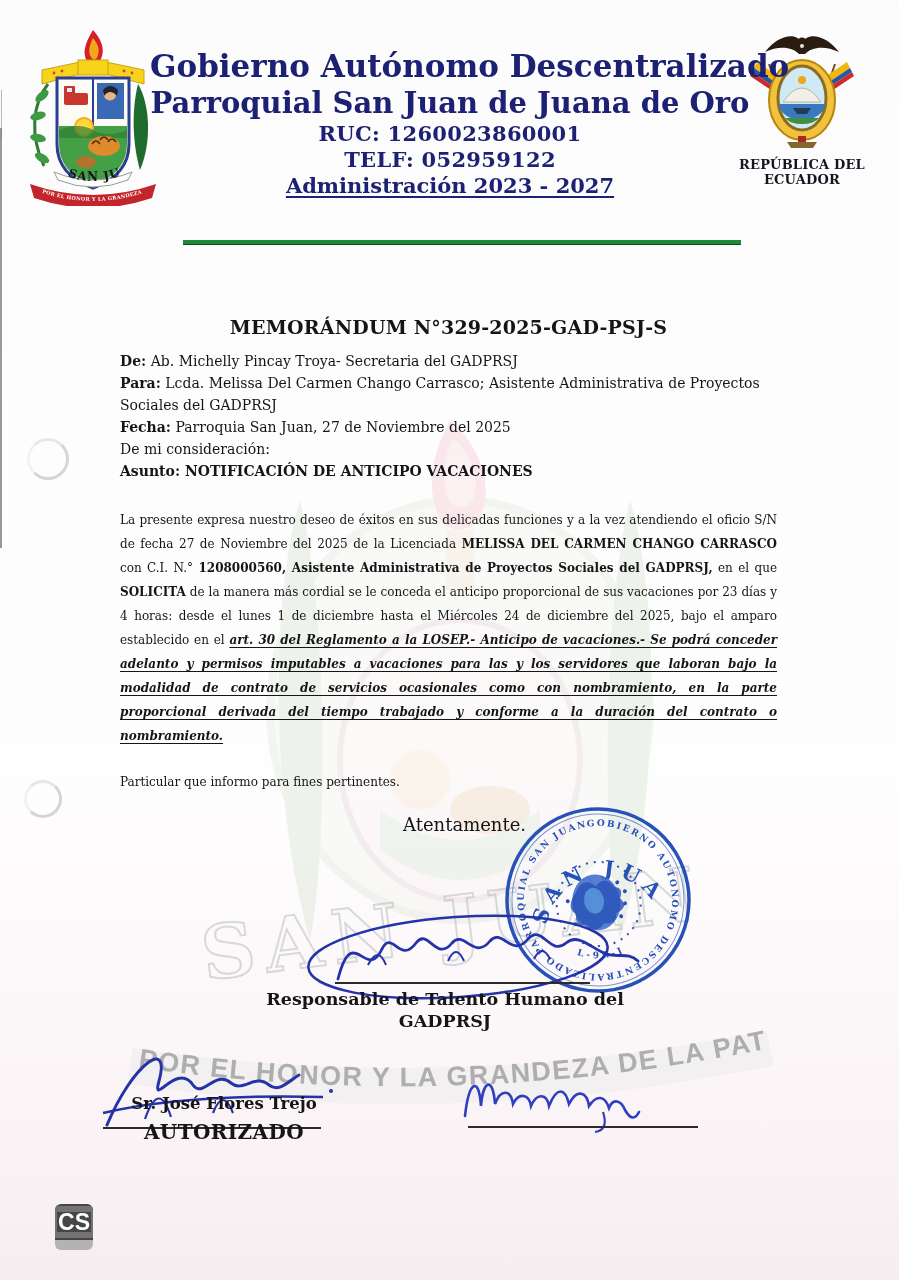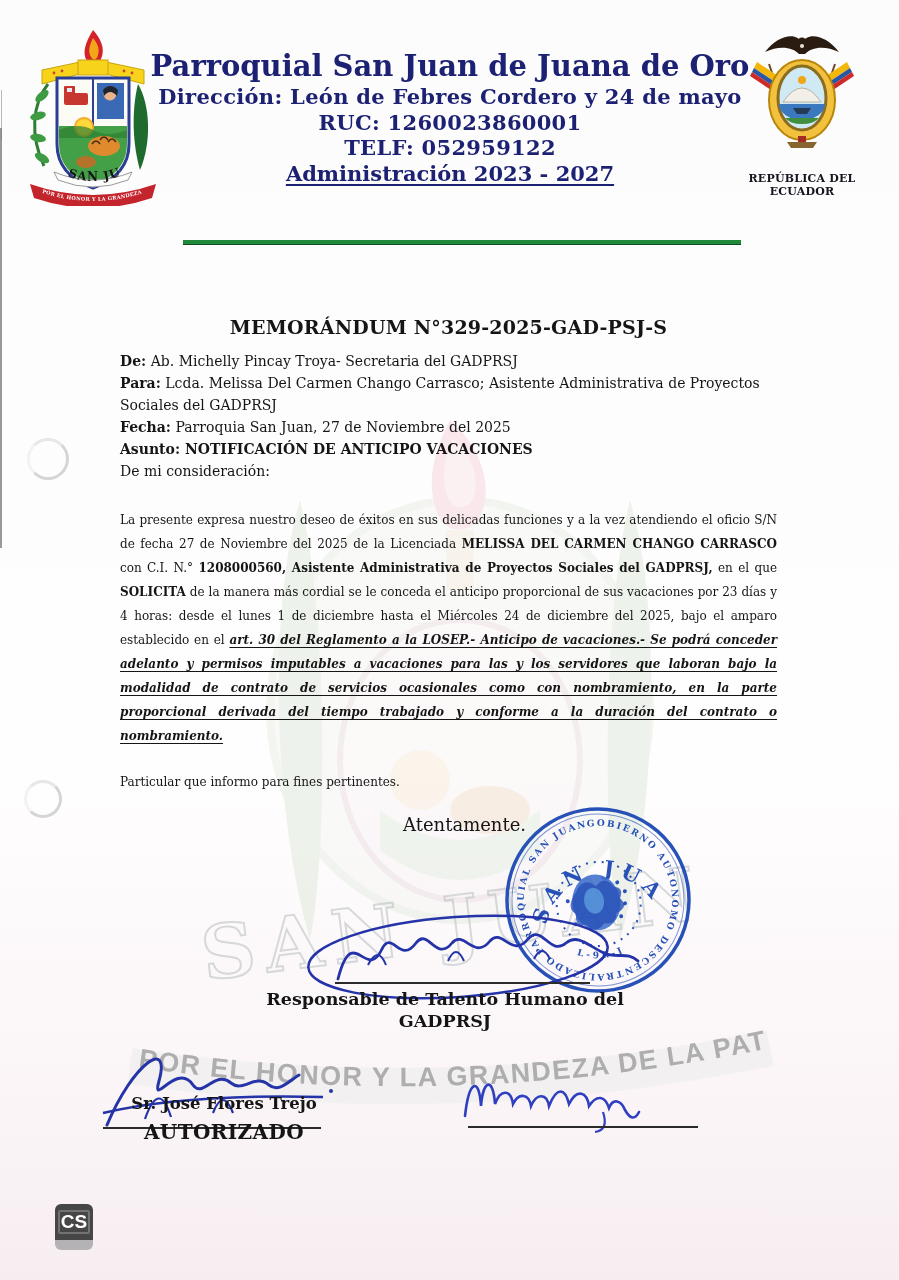--- a/index.html
+++ b/index.html
@@ -18,21 +18,21 @@
   
   .edge-line { position:absolute; left:0; top:128px; width:2px; height:420px; background:#474747; opacity:.55; }
   .edge-line2 { position:absolute; left:1px; top:90px; width:1px; height:50px; background:#777; opacity:.5; }
   .punch { position:absolute; border-radius:50%; border:3px solid #d3d3d3;
            border-left-color:#f2f2f2; border-top-color:#e6e6e6; opacity:.95; background:transparent; }
   #punch1 { left:27px; top:438px; width:42px; height:42px; }
   #punch2 { left:24px; top:780px; width:38px; height:38px; }
   
   .seal-left { position:absolute; left:24px; top:26px; }
   .seal-right { position:absolute; left:724px; top:30px; width:156px; text-align:center; }
-  .seal-right .caption { font-size:11px; font-weight:bold; letter-spacing:.2px; color:#15141f; margin-top:18px; }
+  .seal-right .caption { font-size:13px; font-weight:bold; letter-spacing:.2px; color:#15141f; margin-top:3px; }
   .header-text { position:absolute; left:150px; top:48px; width:600px; text-align:center; color:#1c2173; }
   .org1 { font-size:31px; font-weight:bold; white-space:nowrap; line-height:1.2; }
   .org2 { font-size:29px; font-weight:bold; white-space:nowrap; line-height:1.25; }
   .hinfo { font-size:21px; font-weight:bold; line-height:1.22; letter-spacing:.3px; }
   .hadmin { font-size:21px; font-weight:bold; line-height:1.2; text-decoration:underline; text-decoration-thickness:2px; text-underline-offset:3px; }
   .green-rule { position:absolute; left:183px; top:240px; width:558px; height:4px; background:#1f8a3a; box-shadow:0 1px 0 #0e4d1e; }
   
   .memo { position:absolute; left:120px; top:316px; width:657px; }
   .memo-title { text-align:center; font-size:19px; font-weight:bold; letter-spacing:.2px; margin-bottom:12px; }
   .meta p { font-size:14px; line-height:22px; }
@@ -57,21 +57,21 @@
   .sig-right-block { position:absolute; left:372px; top:1143px; width:405px; text-align:center; }
   .sig-name { font-size:16.5px; font-weight:bold; line-height:20px; }
   .sig-role { font-size:20px; font-weight:bold; margin-top:6px; letter-spacing:.4px; }
   
   #watermark { left:150px; top:380px; pointer-events:none; }
   #ribbon { left:118px; top:1018px; pointer-events:none; }
   
   .footer { position:absolute; left:55px; top:1204px; height:46px; display:flex; align-items:center; font-family:"Liberation Sans", sans-serif; }
   .cs-badge { width:38px; height:46px; border-radius:6px; overflow:hidden; }
   .cs-top { width:38px; height:36px; background:#464646; display:flex; align-items:center; justify-content:center; }
-  .cs-top span { color:#fff; font-size:19px; font-weight:bold; border:2px solid #737373; border-radius:2px; padding:0 1px; line-height:20px;text-align:center; }
+  .cs-top span { color:#fff; font-size:23px; font-weight:bold; border:6px solid #737373; border-radius:2px; padding:0 1px; line-height:20px;text-align:center; }
   .cs-bottom { width:38px; height:10px; background:#b5b2b5; }
   .footer-text { margin-left:15px; font-size:30px; color:#c5c1c5; letter-spacing:.5px; }
 </style>
 </head>
 <body>
 
 <div class="page">
 
   <svg id="watermark" class="svg-abs" width="620" height="680" viewBox="0 0 620 680">
     <g opacity="0.30">
@@ -154,36 +154,36 @@
       <path d="M52 74 a23 16 0 0 0 46 0 z" fill="#3a79c0"></path>
       <path d="M66 78 h18 l-4 6 h-10 z" fill="#253a56"></path>
       <path d="M58 88 a18 9 0 0 0 34 0 z" fill="#3f8f3f"></path>
       <rect x="71" y="106" width="8" height="12" fill="#a32b24"></rect>
       <path d="M60 112 h30 l-4 6 h-22 z" fill="#88652f"></path>
     </svg>
     <div class="caption">REPÚBLICA DEL ECUADOR</div>
   </div>
 
   <div class="header-text">
+    <div class="org1">Gobierno Autónomo Descentralizado</div>
     <div class="org2">Parroquial San Juan de Juana de Oro</div>
-    <div class="hinfo">Dirección: León de Febres Cordero y 24 de mayo</div>
     <div class="hinfo">RUC: 1260023860001</div>
     <div class="hinfo">TELF: 052959122</div>
     <div class="hadmin">Administración 2023 - 2027</div>
   </div>
   <div class="green-rule"></div>
 
   <div class="memo">
     <div class="memo-title">MEMORÁNDUM N°329-2025-GAD-PSJ-S</div>
     <div class="meta">
       <p><b>De:</b><span> Ab. Michelly Pincay Troya- Secretaria del GADPRSJ</span></p>
       <p><b>Para:</b><span> Lcda. Melissa Del Carmen Chango Carrasco; Asistente Administrativa de Proyectos Sociales del  GADPRSJ</span></p>
       <p><b>Fecha:</b><span> Parroquia San Juan, 27 de Noviembre del 2025</span></p>
+      <p>De mi consideración:</p>
       <p><b>Asunto:</b><b>  NOTIFICACIÓN DE ANTICIPO VACACIONES</b></p>
-      <p>De mi consideración:</p>
     </div>
 
     <p class="par" id="p1"><span>La presente expresa nuestro deseo de éxitos en sus delicadas funciones y a la vez atendiendo el oficio S/N de fecha 27 de Noviembre del 2025 de la Licenciada </span><span class="b">MELISSA DEL CARMEN CHANGO CARRASCO</span><span> con C.I. N.° </span><span class="b">1208000560, Asistente Administrativa de Proyectos Sociales del  GADPRSJ,</span><span> en el que </span><span class="b">SOLICITA</span><span> de la manera más cordial se le conceda el anticipo proporcional de sus vacaciones por 23 días y 4 horas: desde el lunes 1 de diciembre hasta el Miércoles 24 de diciembre del 2025, bajo el amparo establecido en el </span><span class="quote">art. 30 del Reglamento a la LOSEP.- Anticipo de vacaciones.- Se podrá conceder adelanto y permisos imputables a vacaciones para las y los servidores que laboran bajo la modalidad de contrato de servicios ocasionales como con nombramiento, en la parte proporcional derivada del tiempo trabajado y conforme a la duración del contrato o nombramiento.</span></p>
 
 
     <p class="par" id="p3">Particular que informo para fines pertinentes.</p>
     <p class="closing">Atentamente.</p>
   </div>
 
   <svg id="stamp" class="svg-abs" width="200" height="200" viewBox="0 0 200 200">

